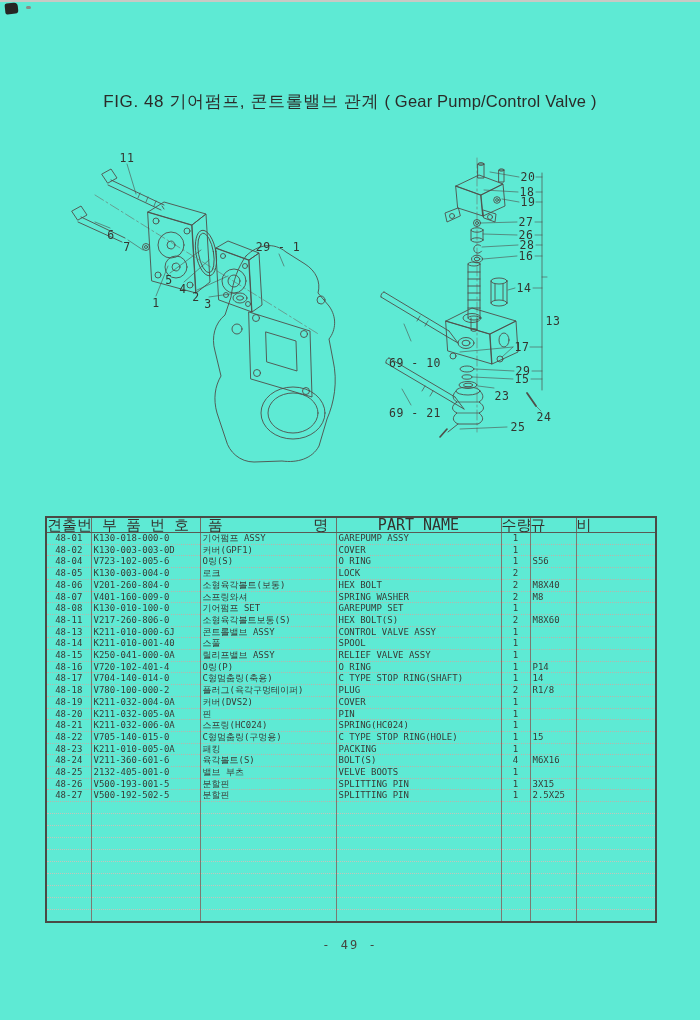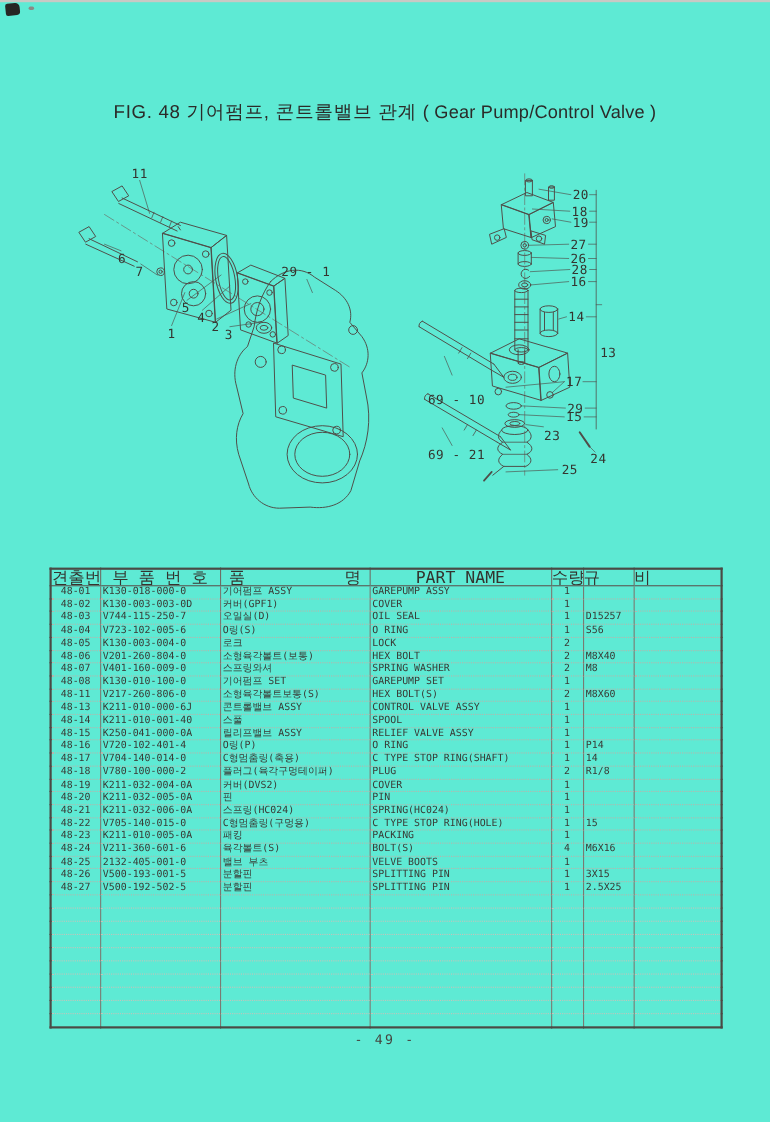--- a/index.html
+++ b/index.html
@@ -279,29 +279,20 @@
         <tr>
           <td class="c0">48-02</td>
           <td class="c1">K130-003-003-0D</td>
           <td class="c2">커버(GPF1)</td>
           <td class="c3">COVER</td>
           <td class="c4">1</td>
           <td class="c5"></td>
           <td class="c6"></td>
         </tr>
         <tr>
-          <td class="c0">48-03</td>
-          <td class="c1">V744-115-250-7</td>
-          <td class="c2">오일실(D)</td>
-          <td class="c3">OIL SEAL</td>
-          <td class="c4">1</td>
-          <td class="c5">D15257</td>
-          <td class="c6"></td>
-        </tr>
-        <tr>
           <td class="c0">48-04</td>
           <td class="c1">V723-102-005-6</td>
           <td class="c2">O링(S)</td>
           <td class="c3">O RING</td>
           <td class="c4">1</td>
           <td class="c5">S56</td>
           <td class="c6"></td>
         </tr>
         <tr>
           <td class="c0">48-05</td>

